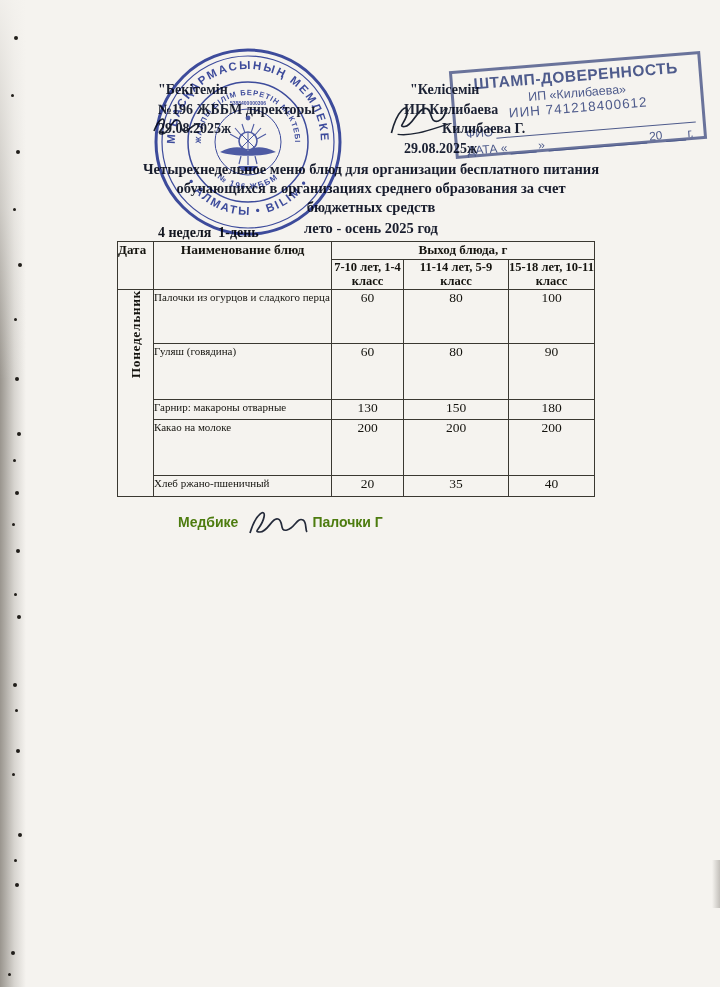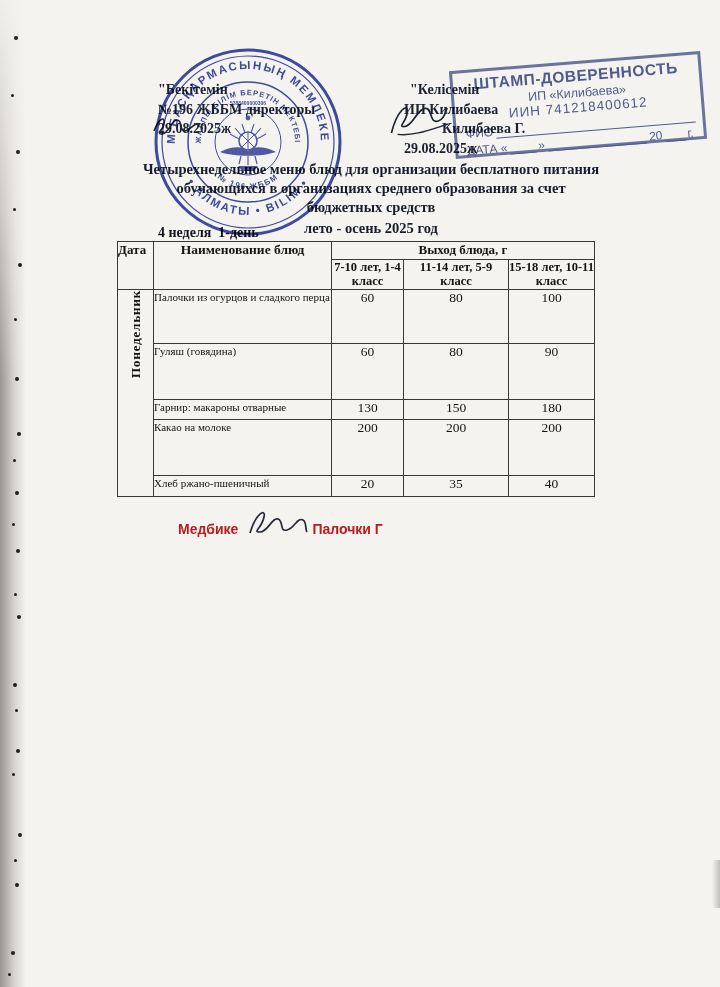--- a/index.html
+++ b/index.html
@@ -75,22 +75,22 @@
                 line-height:1.15; padding:1px 2px; height:29px; }
   td.day-cell { vertical-align:middle; text-align:center; }
   .vert { writing-mode:vertical-rl; transform:rotate(180deg); margin:0 auto;
           font-weight:bold; font-size:13.5px; letter-spacing:.6px; }
   td.dish { font-size:11px; padding:2px 3px 2px 5px; line-height:1.4; }
   td.val  { font-size:13.5px; text-align:center; padding-top:2px; }
   tr.rt1 { height:54px; } tr.rt2 { height:56px; } tr.rs1 { height:20px; }
   tr.rt3 { height:56px;margin-top:24px; } tr.rs2 { height:21px; }
 
   
-  .nurse-line { position:absolute; left:178px; top:505px; z-index:10; display:flex; align-items:center;
-                font-family:"Liberation Sans", sans-serif; font-weight:bold; font-size:14px; color:#b91c1c; }
+  .nurse-line { position:absolute; left:178px; top:505px; z-index:10; display:flex; align-items:flex-start;
+                font-family:"Liberation Sans", sans-serif; font-weight:bold; font-size:14px; color:#4d7c0f; }
   .nurse-line .txt { padding-top:9px; }
   .nurse-line svg { margin:0 2px 0 6px; }
 </style>
 </head>
 <body>
 
 <div class="page">
 
   <div class="signoff" id="approve-block">
     <div>"Бекітемін</div>

